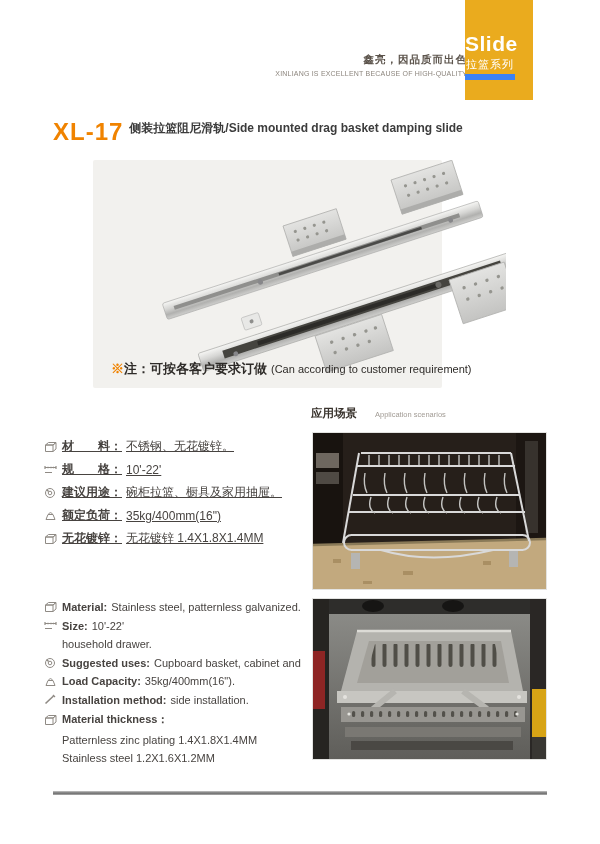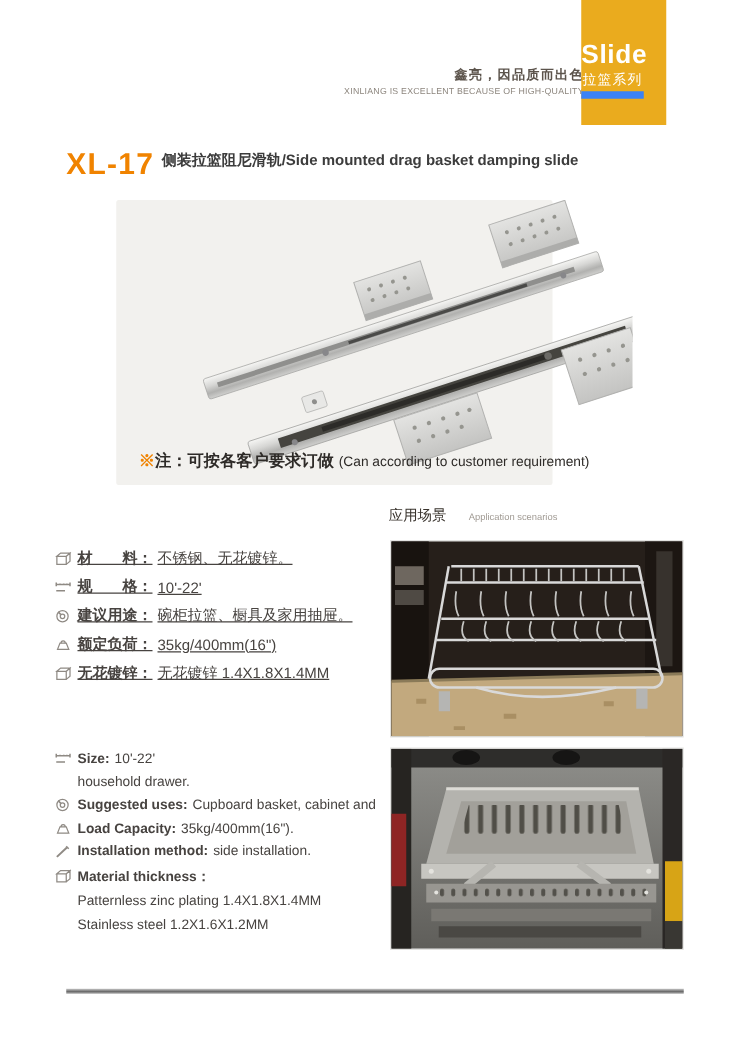--- a/index.html
+++ b/index.html
@@ -33,21 +33,21 @@
   .spec-row { display:flex; align-items:center; margin-bottom:6px; }
   .specs-en .spec-row { margin-bottom:6.5px; }
   .spec-icon { width:18px; display:inline-flex; align-items:center; flex:0 0 18px; }
   .spec-label { font-weight:bold; margin-right:4px; }
   .spec-value { font-weight:normal; }
   .cont-zh { padding-left:82px; }
   .cont-en { padding-left:18px; }
 
   
   .scenarios-title { position:absolute; left:311px; top:403px; white-space:nowrap; }
-  .scn-zh { font-size:11.5px; font-weight:normal; color:#39332d;text-align:center; }
+  .scn-zh { font-size:11.5px; font-weight:bold; color:#39332d;text-align:center; }
   .scn-en { font-size:7.5px; color:#a19b94; margin-left:18px; }
   .photo { position:absolute; left:312px; width:235px; border:1px solid #e3e3e1; }
   .photo1 { top:432px; height:158px; }
   .photo2 { top:598px; height:162px; }
   .photo svg { display:block; }
 
   .footer-bar { position:absolute; left:53px; top:791px; width:494px; height:4px;
     background:linear-gradient(to bottom,#c6c6c6,#6d6d6d 55%,#aFaFaF); }
 </style>
 </head>
@@ -306,20 +306,29 @@
           <circle cx="206" cy="98" r="2"></circle>
           <circle cx="36" cy="115" r="1.6"></circle>
           <circle cx="204" cy="115" r="1.6"></circle>
         </g>
     </svg>
   </div>
 
   <div class="specs specs-en">
     <div class="spec-row">
       <span class="spec-icon">
+          <svg width="13" height="12" viewBox="0 0 13 12" fill="none" stroke="#8f8a84">
+            <path d="M1.5 4 L4.5 1.5 H12 L9 4 Z M1.5 4 H9 V10.5 H1.5 Z M9 4 L12 1.5 V8 L9 10.5"></path>
+          </svg>
+        </span>
+      <span class="spec-label">Material:</span>
+      <span class="spec-value">Stainless steel, patternless galvanized.</span>
+    </div>
+    <div class="spec-row">
+      <span class="spec-icon">
           <svg width="13" height="10" viewBox="0 0 13 10" stroke="#8f8a84" fill="none">
             <path d="M1 2.5 H12 M1 1 V4 M12 1 V4 M4 1.8 V3.2 M7 1.8 V3.2 M9.5 1.8 V3.2 M1 7.5 H8" stroke-width="1.2"></path>
           </svg>
         </span>
       <span class="spec-label">Size:</span>
       <span class="spec-value">10'-22'</span>
     </div>
     <div class="spec-row cont-en">
       <span class="spec-value">household drawer.</span>
     </div>

